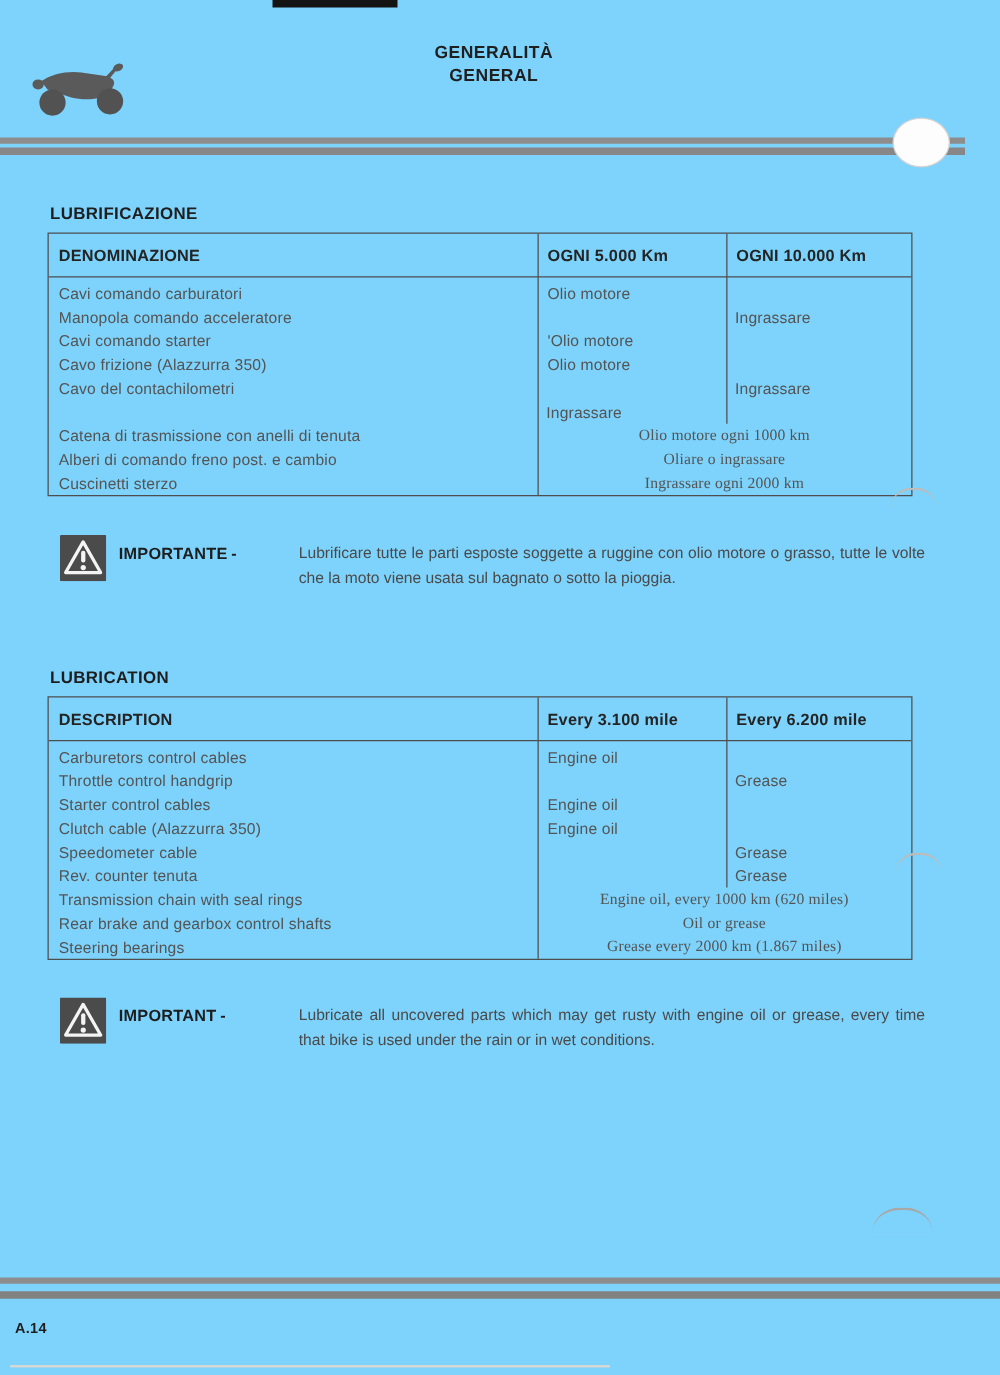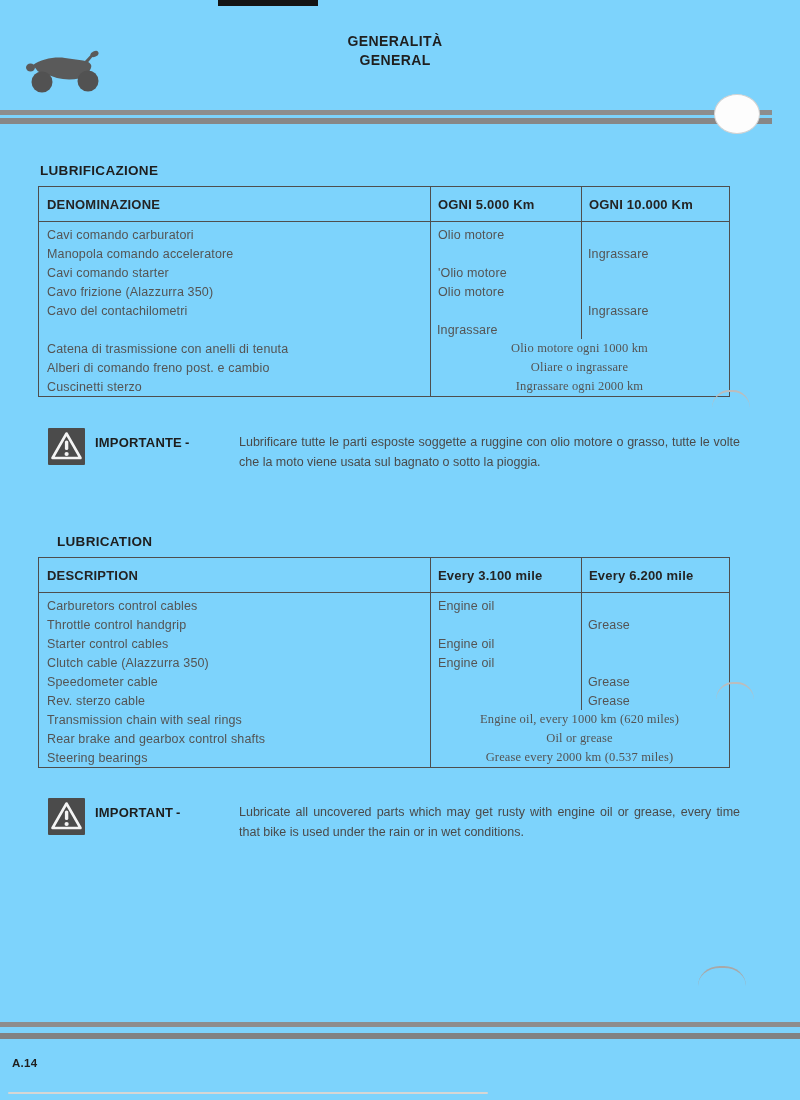--- a/index.html
+++ b/index.html
@@ -26,21 +26,21 @@
 
   
   .moto { position:absolute; left:25px; top:50px; width:84px; height:44px; }
   .titles { position:absolute; left:0; right:10px; top:32px; text-align:center;
     font-weight:bold; font-size:14px; letter-spacing:.4px; color:#1f1f1f; line-height:19px; }
 
   
   .sec-title { position:absolute; left:40px; font-weight:bold; font-size:13.5px;
     letter-spacing:.3px; color:#1e1e1e; }
   .st-it { top:163px; }
-  .st-en { top:534px;margin-left:17px; }
+  .st-en { top:534px; }
 
   
   .dtable { position:absolute; left:38px; width:690px; border:1.5px solid #4e4e4e; background:transparent; }
   .dt-it { top:186px; }
   .dt-en { top:557px; }
   .vline { position:absolute; width:1.2px; background:#4e4e4e; top:0; }
   .vline.va { left:391px; bottom:0; }
   .vline.vb { left:542px; height:152px; }
   .thead { display:grid; grid-template-columns:391px 151px 148px; height:34px;
     align-items:center; border-bottom:1.3px solid #4e4e4e;
@@ -199,35 +199,35 @@
         <div class="c1">Clutch cable (Alazzurra 350)</div>
         <div class="c2">Engine oil</div>
         <div class="c3"></div>
       </div>
       <div class="trow">
         <div class="c1">Speedometer cable</div>
         <div class="c2"></div>
         <div class="c3">Grease</div>
       </div>
       <div class="trow">
-        <div class="c1">Rev. sterzo cable</div>
+        <div class="c1">Rev. counter tenuta</div>
         <div class="c2"></div>
         <div class="c3">Grease</div>
       </div>
       <div class="trow">
         <div class="c1">Transmission chain with seal rings</div>
         <div class="cspan">Engine oil, every 1000 km (620 miles)</div>
       </div>
       <div class="trow">
         <div class="c1">Rear brake and gearbox control shafts</div>
         <div class="cspan">Oil or grease</div>
       </div>
       <div class="trow">
         <div class="c1">Steering bearings</div>
-        <div class="cspan">Grease every 2000 km (0.537 miles)</div>
+        <div class="cspan">Grease every 2000 km (1.867 miles)</div>
       </div>
     </div>
   </div>
 
   <div class="curl c2"></div>
 
   <div class="note-icon ni-en">
     <svg viewBox="0 0 37 37" width="37" height="37" xmlns="http://www.w3.org/2000/svg">
       <rect x="0" y="0" width="37" height="37" rx="1" fill="#4b4b4b"></rect>
       <path d="M18.5,5.5 L32.5,30 H4.5 Z" fill="none" stroke="#f4f4f4" stroke-width="2.6" stroke-linejoin="round"></path>

